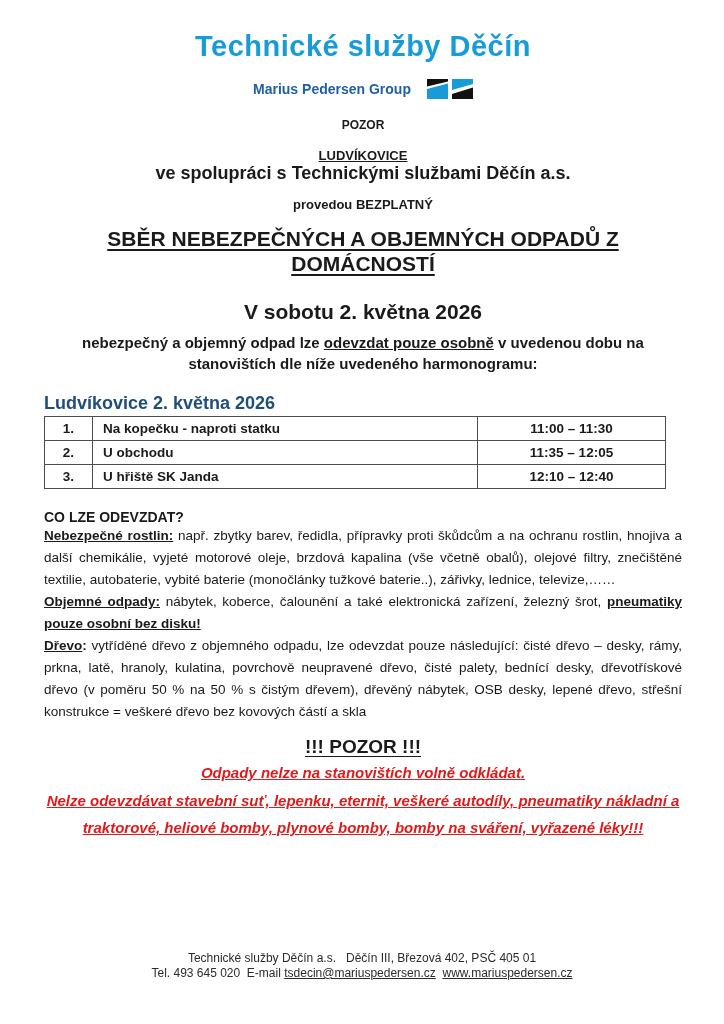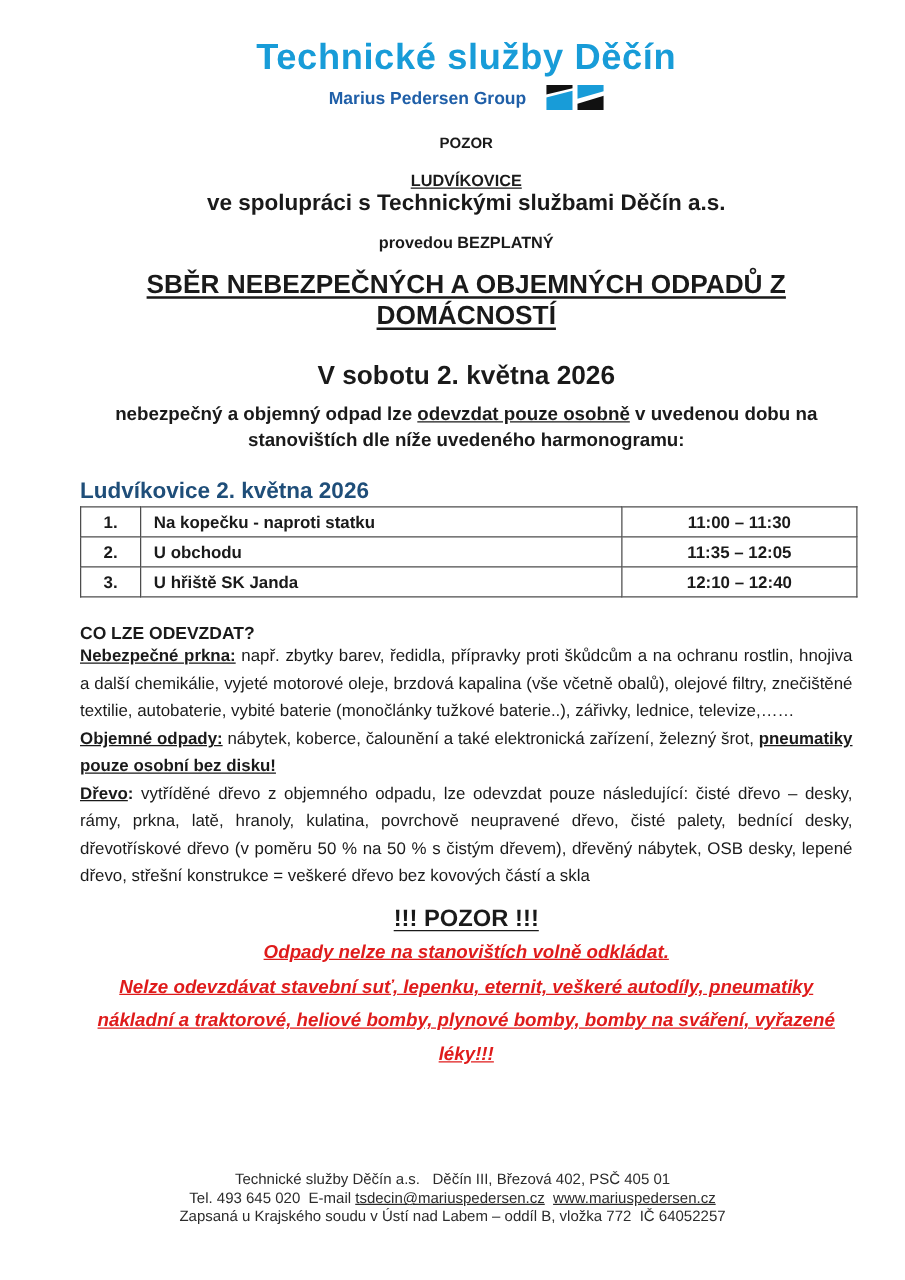--- a/index.html
+++ b/index.html
@@ -3,32 +3,32 @@
 <meta charset="utf-8">
 <style>
   * { margin: 0; padding: 0; box-sizing: border-box; }
   html, body { background: #ffffff; }
   body {
     width: 724px; height: 1024px;
     position: relative; overflow: hidden;
     font-family: "Liberation Sans", sans-serif;
     color: #1a1a1a;
   }
-  .page { position: absolute; inset: 0; padding: 30px 42px 0 64px; }
+  .page { position: absolute; inset: 0; padding: 30px 42px 0 44px; }
 
   
   .brand-title {
     text-align: center;
     color: var(--brand-blue, #189cd8);
     font-size: 29px; font-weight: bold; letter-spacing: 0.5px;
     line-height: 33px;
   }
   .brand-subrow {
     display: flex; justify-content: center; align-items: center;
-    gap: 16px; margin-top: 3px; height: 24px;
+    gap: 16px; margin-top: 14px; height: 24px;
   }
   .brand-subtitle {
     color: var(--brand-dark-blue, #1f5fa8);
     font-size: 14px; font-weight: bold;
   }
   .brand-flag svg { display: block; }
 
   
   .obec        { margin-top: 17px; text-align: center; font-weight: bold; font-size: 12px; line-height: 14px; }
   .ludvikovice { margin-top: 16px; text-align: center; font-weight: bold; font-size: 13px; line-height: 15px; text-decoration: underline; }
@@ -138,29 +138,28 @@
         <tr>
         <td class="c-num">3.</td>
         <td class="c-place">U hřiště SK Janda</td>
         <td class="c-time">12:10 – 12:40</td>
       </tr>
       </tbody>
   </table>
 
   <p class="what-heading">CO LZE ODEVZDAT?</p>
 
-  <p class="para"><span class="label u">Nebezpečné prkna:</span><span> např. zbytky barev, ředidla, přípravky proti škůdcům a na ochranu rostlin, hnojiva a další chemikálie, vyjeté motorové oleje, brzdová kapalina (vše včetně obalů), olejové filtry, znečištěné textilie, autobaterie, vybité baterie (monočlánky tužkové baterie..), zářivky, lednice, televize,……</span></p>
+  <p class="para"><span class="label u">Nebezpečné rostlin:</span><span> např. zbytky barev, ředidla, přípravky proti škůdcům a na ochranu rostlin, hnojiva a další chemikálie, vyjeté motorové oleje, brzdová kapalina (vše včetně obalů), olejové filtry, znečištěné textilie, autobaterie, vybité baterie (monočlánky tužkové baterie..), zářivky, lednice, televize,……</span></p>
 
   <p class="para"><span class="label u">Objemné odpady:</span><span> nábytek, koberce, čalounění a také elektronická zařízení, železný šrot, </span><span class="label u">pneumatiky pouze osobní bez disku!</span></p>
 
   <p class="para"><span class="label u">Dřevo</span><span class="label">:</span><span> vytříděné dřevo z objemného odpadu, lze odevzdat pouze následující: čisté dřevo – desky, rámy, prkna, latě, hranoly, kulatina, povrchově neupravené dřevo, čisté palety, bednící desky, dřevotřískové dřevo (v poměru 50 % na 50 % s čistým dřevem), dřevěný nábytek, OSB desky, lepené dřevo, střešní konstrukce = veškeré dřevo bez kovových částí a skla</span></p>
 
   <p class="warning-title"><span>!!! POZOR !!!</span></p>
   <p class="warning-text"><span class="u">Odpady nelze na stanovištích volně odkládat.</span></p>
   <p class="warning-text"><span class="u">Nelze odevzdávat stavební suť, lepenku, eternit, veškeré autodíly, pneumatiky nákladní a traktorové, heliové bomby, plynové bomby, bomby na sváření, vyřazené léky!!!</span></p>
 
   <footer>
     <p>Technické služby Děčín a.s.   Děčín III, Březová 402, PSČ 405 01</p>
     <p><span>Tel. 493 645 020  E-mail </span><a class="link">tsdecin@mariuspedersen.cz</a><span>  </span><a class="link">www.mariuspedersen.cz</a></p>
-    <p>Zapsaná u Krajského soudu v Ústí nad Labem – oddíl B, vložka 772  IČ 64052257</p>
   </footer>
 
 </div>
 
 </body></html>

